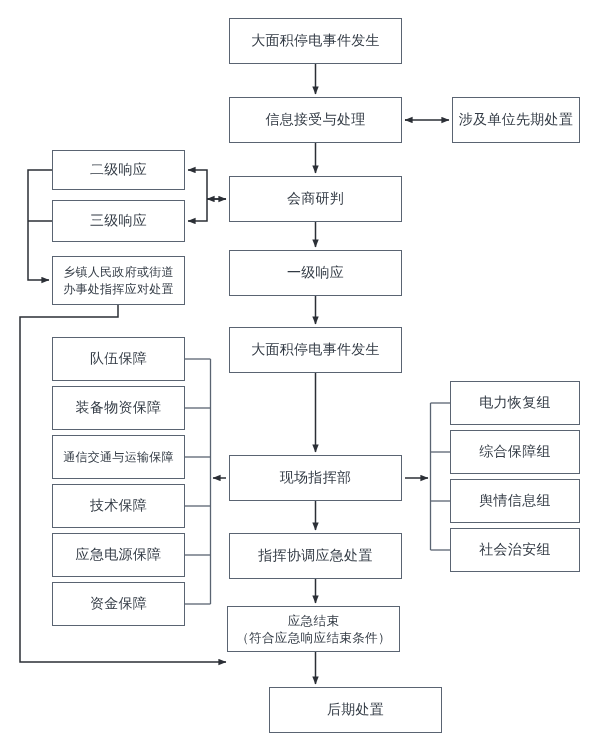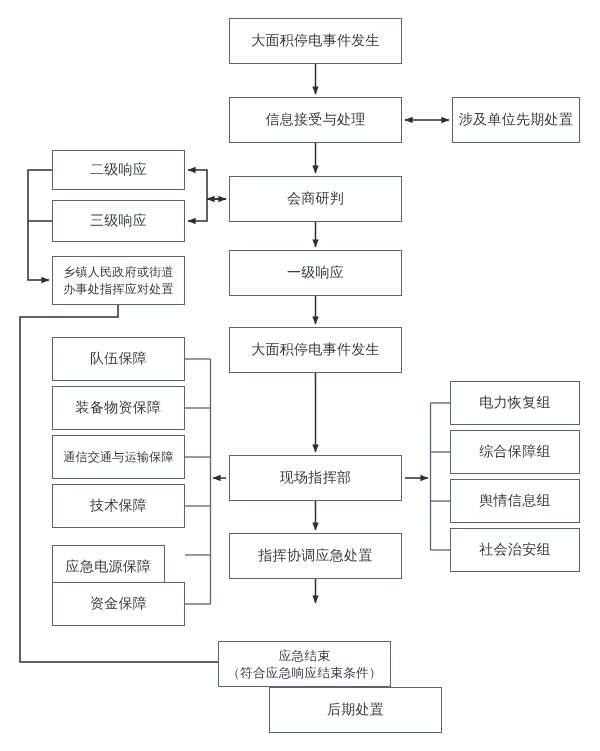--- a/index.html
+++ b/index.html
@@ -134,21 +134,21 @@
   </div>
 
   <div class="node" style="left:229px; top:455px; width:173px; height:46px;">
     <span class="lbl">现场指挥部</span>
   </div>
 
   <div class="node" style="left:229px; top:533px; width:173px; height:46px;">
     <span class="lbl">指挥协调应急处置</span>
   </div>
 
-  <div class="node small" style="left:218px; top:606px; width:173px; height:46px;margin-top:35px;">
+  <div class="node small" style="left:227px; top:606px; width:173px; height:46px;">
     <span class="lbl">应急结束
 （符合应急响应结束条件）</span>
   </div>
 
   <div class="node" style="left:229px; top:687px; width:173px; height:46px;margin-left:40px;">
     <span class="lbl">后期处置</span>
   </div>
 
   <div class="node" style="left:452px; top:97px; width:128px; height:46px;">
     <span class="lbl">涉及单位先期处置</span>
@@ -176,21 +176,21 @@
   </div>
 
   <div class="node tiny" style="left:52px; top:435px; width:133px; height:44px;">
     <span class="lbl">通信交通与运输保障</span>
   </div>
 
   <div class="node" style="left:52px; top:484px; width:133px; height:44px;">
     <span class="lbl">技术保障</span>
   </div>
 
-  <div class="node" style="left:52px; top:545px; width:113px; height:44px;">
+  <div class="node" style="left:52px; top:533px; width:133px; height:44px;">
     <span class="lbl">应急电源保障</span>
   </div>
 
   <div class="node" style="left:52px; top:582px; width:133px; height:44px;">
     <span class="lbl">资金保障</span>
   </div>
 
   <div class="node" style="left:450px; top:381px; width:130px; height:44px;">
     <span class="lbl">电力恢复组</span>
   </div>

